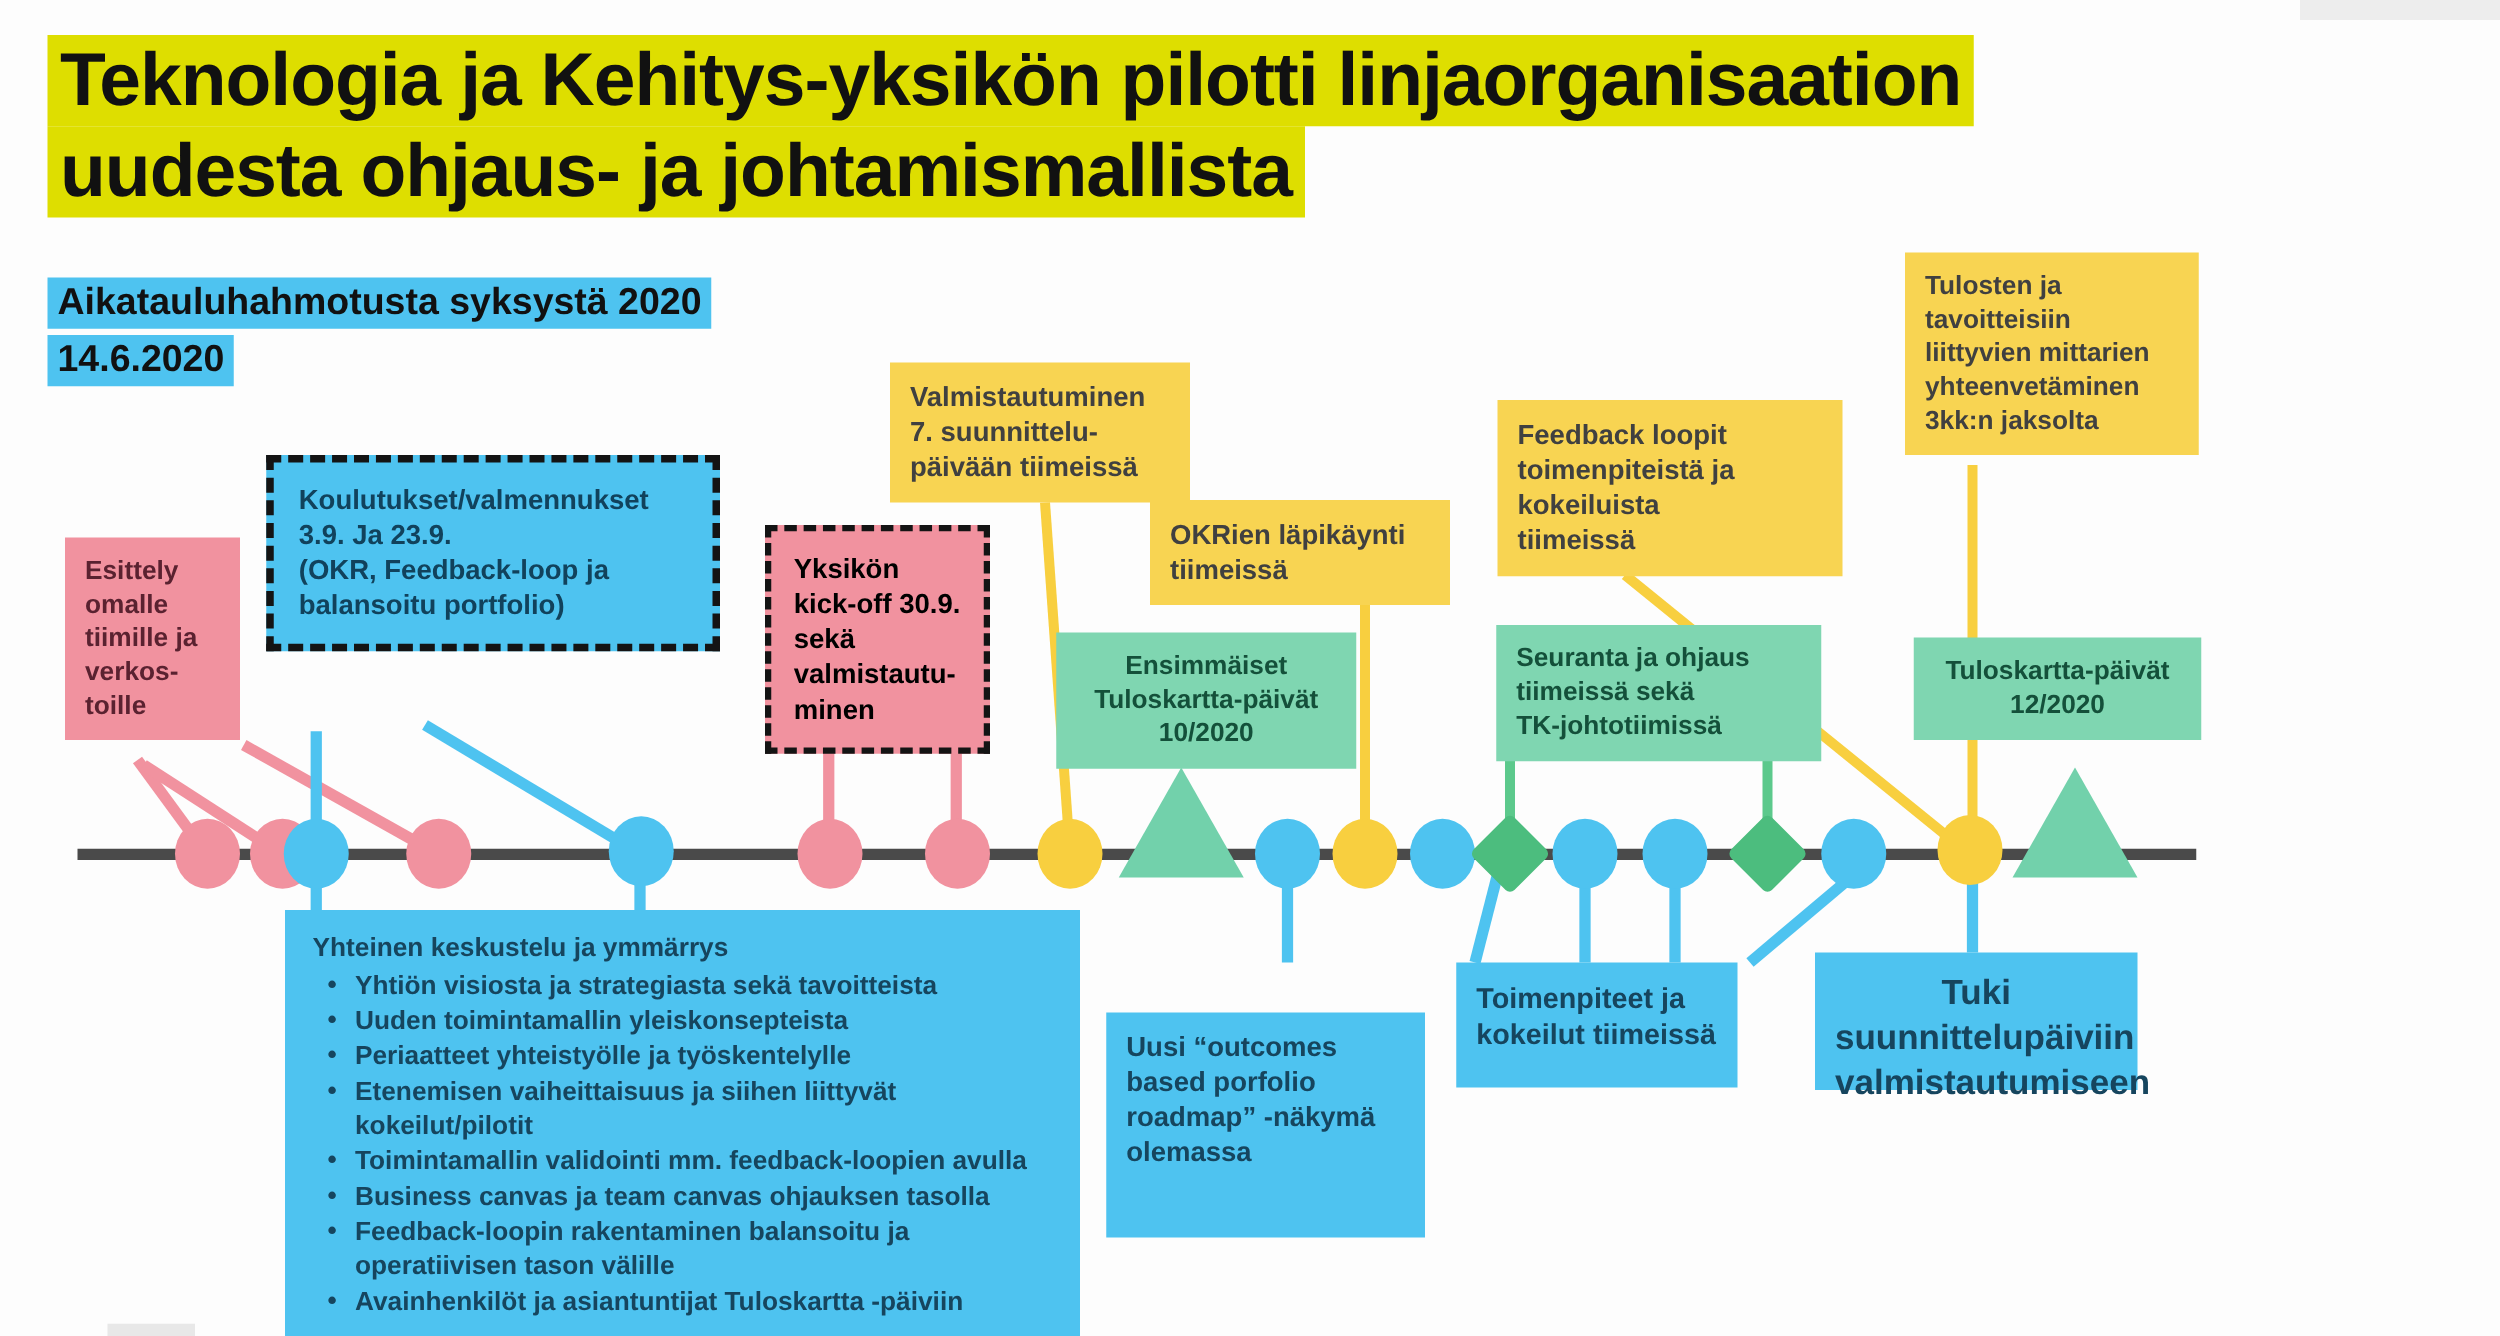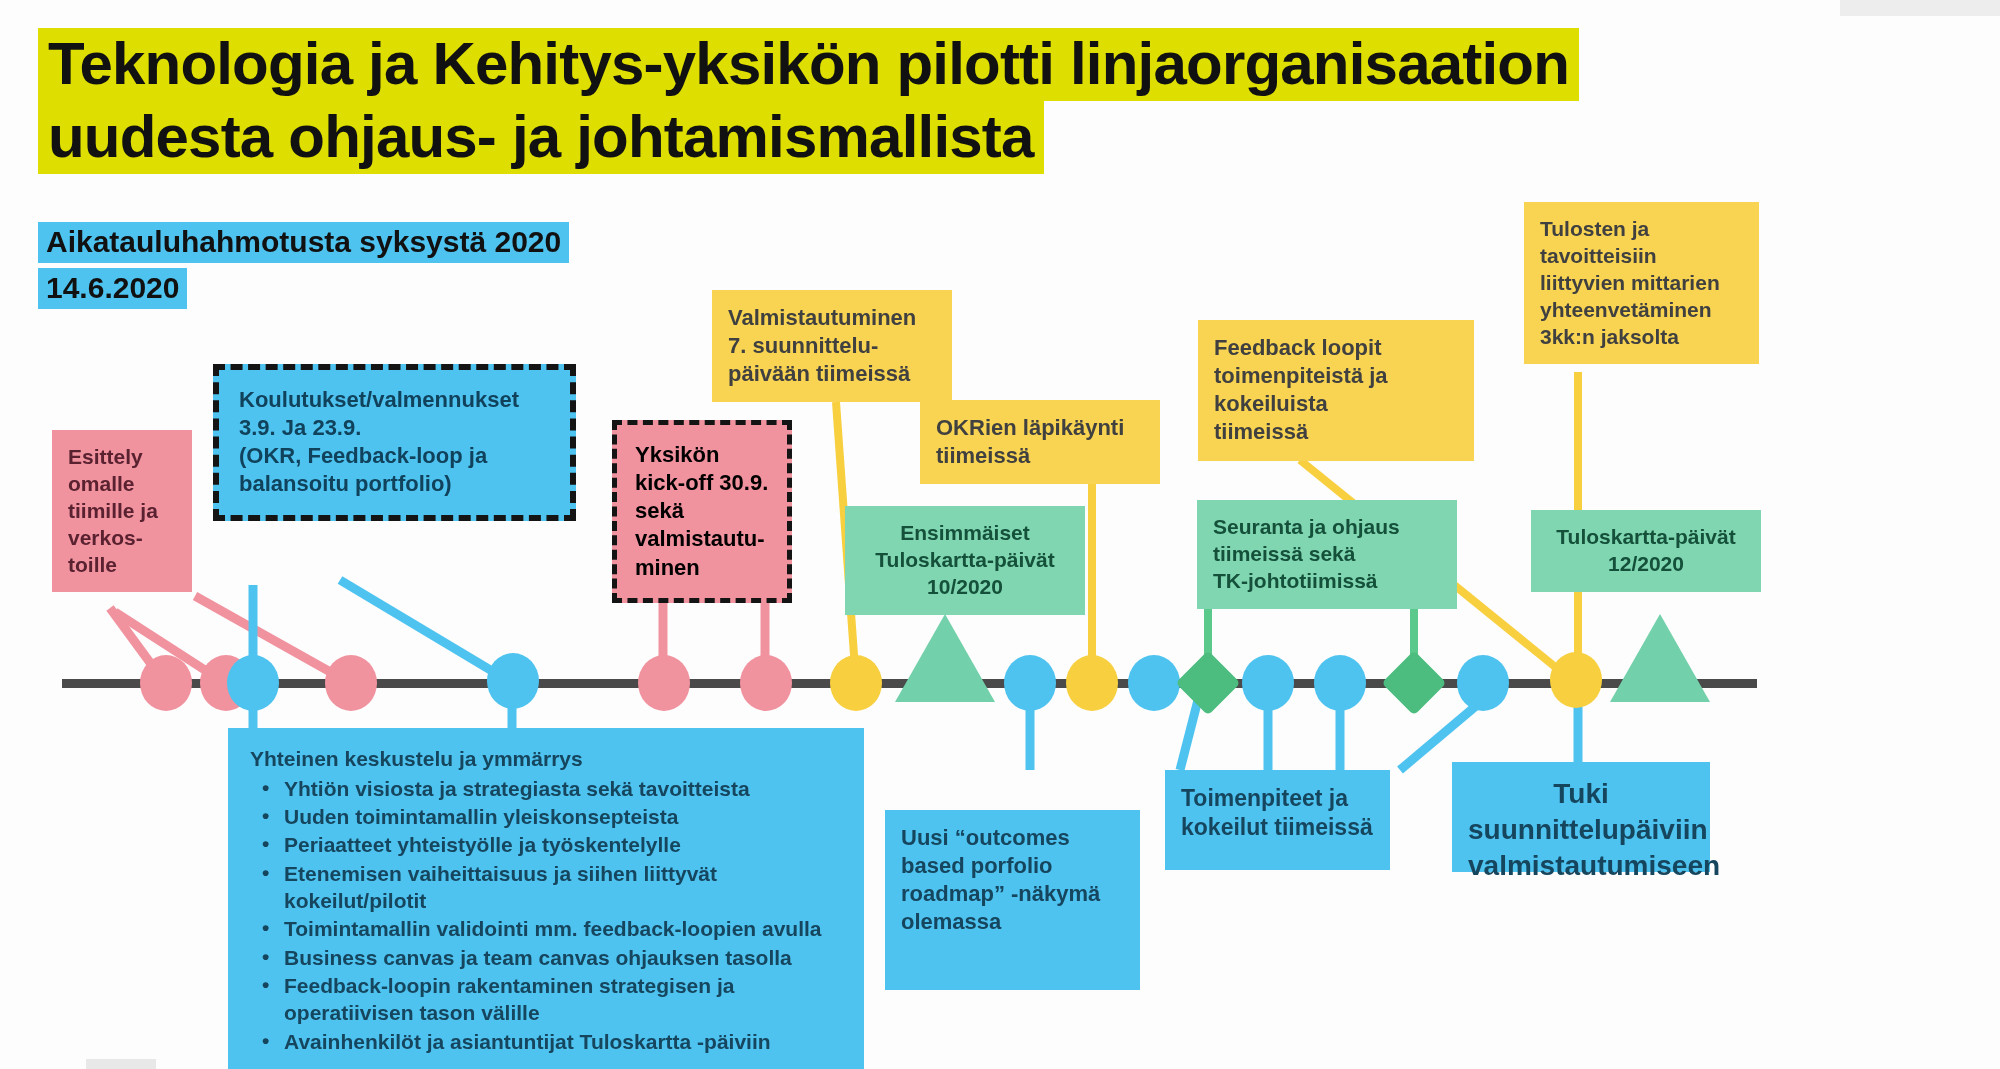--- a/index.html
+++ b/index.html
@@ -265,18 +265,18 @@
 
   <div class="listbox" style="left:228px; top:728px; width:636px; height:341px;">
     <div class="lead">Yhteinen keskustelu ja ymmärrys</div>
     <ul id="bullets">
         <li>Yhtiön visiosta ja strategiasta sekä tavoitteista</li>
         <li>Uuden toimintamallin yleiskonsepteista</li>
         <li>Periaatteet yhteistyölle ja työskentelylle</li>
         <li>Etenemisen vaiheittaisuus ja siihen liittyvät kokeilut/pilotit</li>
         <li>Toimintamallin validointi mm. feedback-loopien avulla</li>
         <li>Business canvas ja team canvas ohjauksen tasolla</li>
-        <li>Feedback-loopin rakentaminen strategisen ja operatiivisen tason välille</li>
+        <li>Feedback-loopin rakentaminen balansoitu ja operatiivisen tason välille</li>
         <li>Avainhenkilöt ja asiantuntijat Tuloskartta -päiviin</li>
       </ul>
   </div>
 
 </div>
 
 </body></html>

